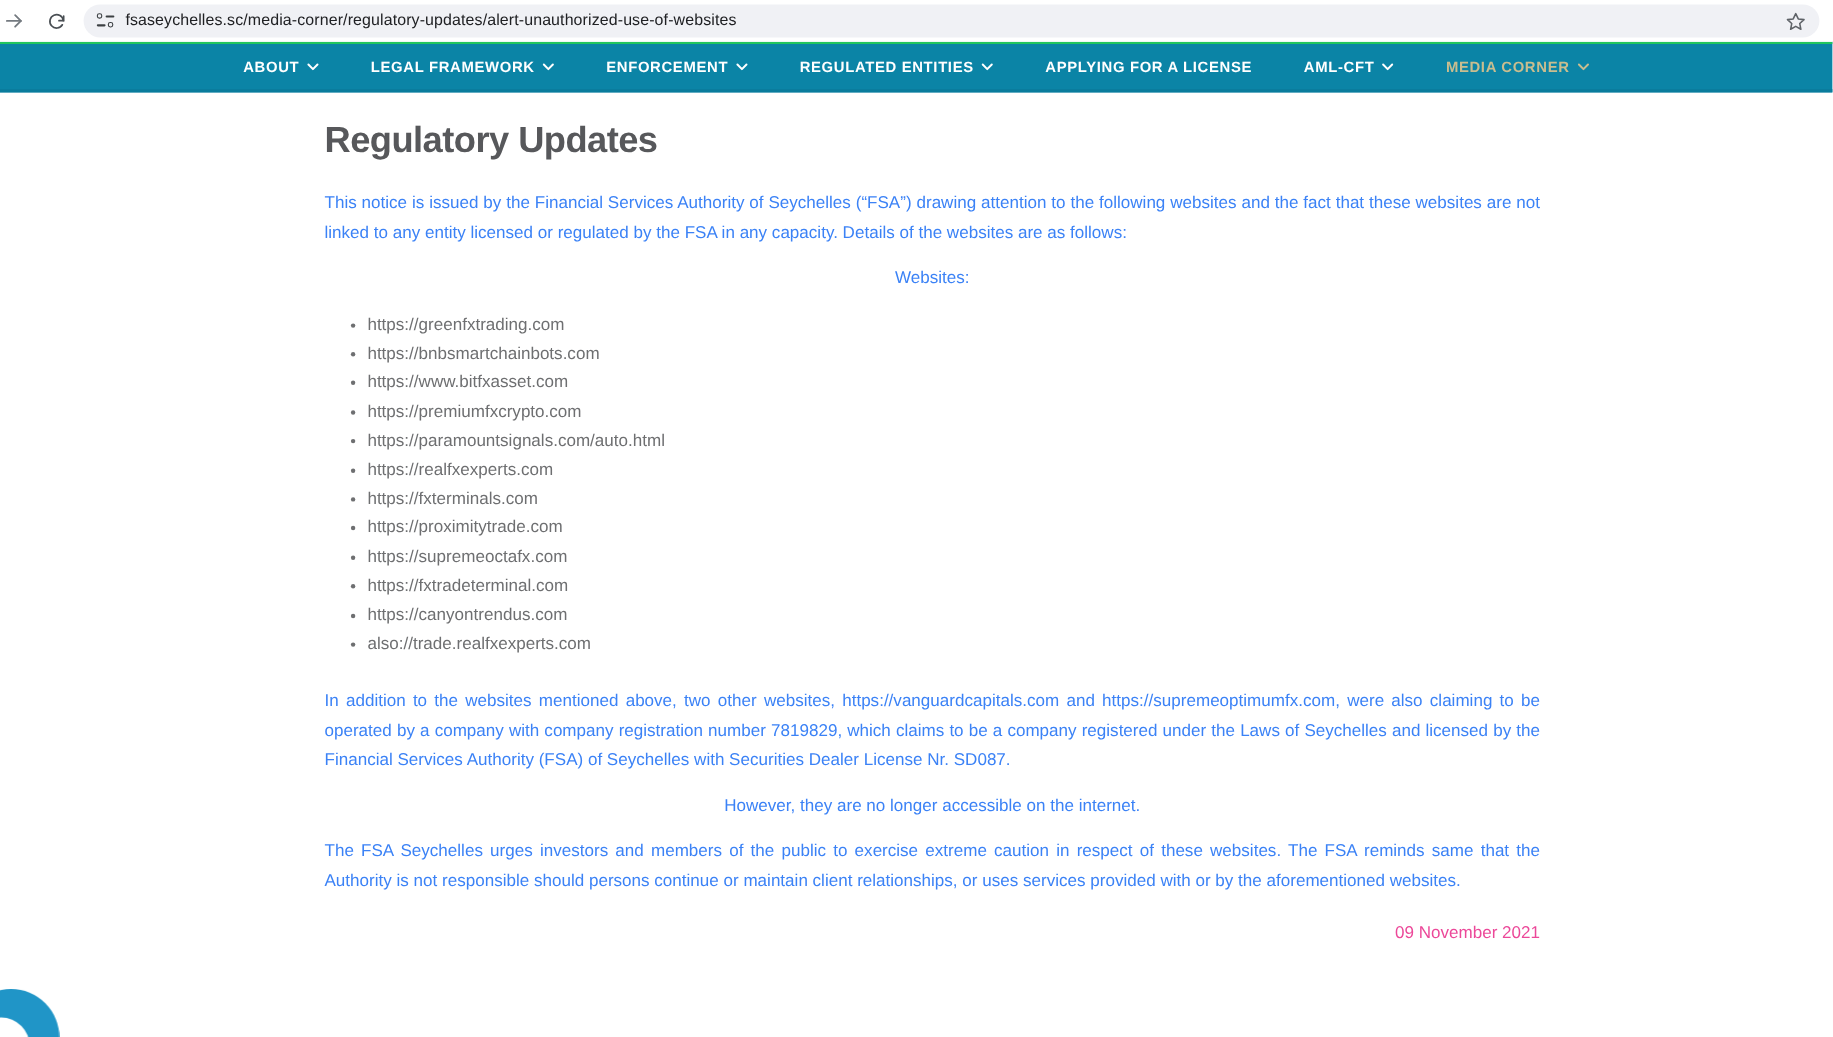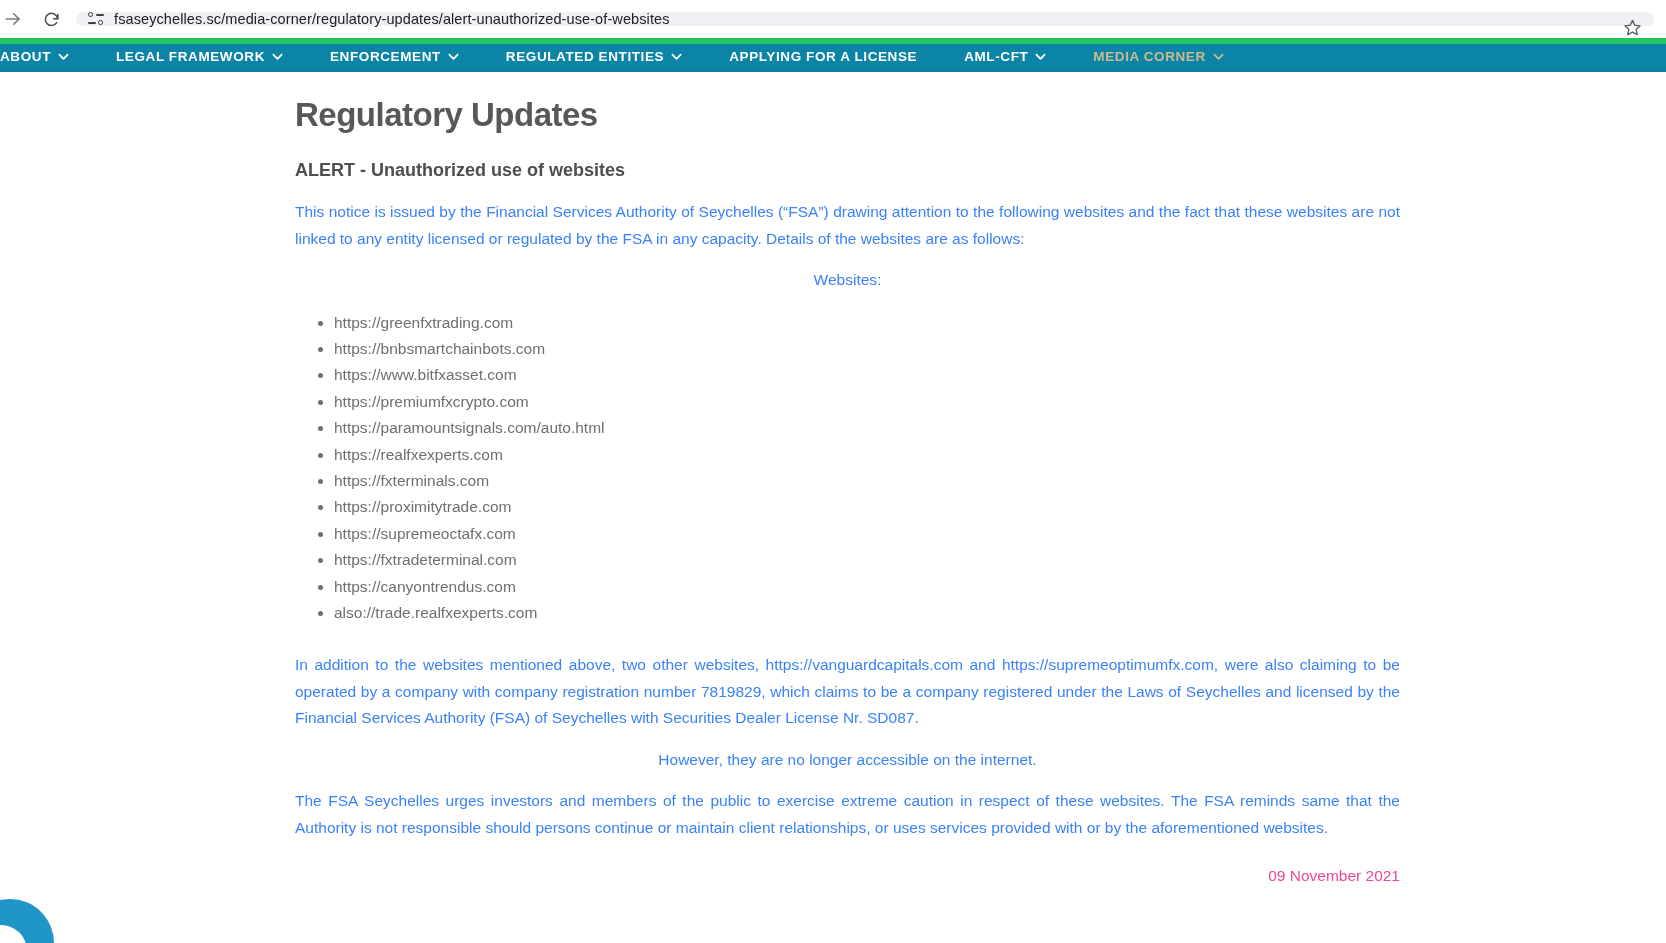--- a/index.html
+++ b/index.html
@@ -5,32 +5,32 @@
   * { margin: 0; padding: 0; box-sizing: border-box; }
   html, body { width: 1666px; height: 943px; overflow: hidden; background: #ffffff;
     font-family: "Liberation Sans", sans-serif; }
 
   
   .browser-bar { height: 38px; background: #ffffff; display: flex; align-items: center; position: relative; }
   .nav-btn { width: 22px; height: 22px; display: flex; align-items: center; justify-content: center;
     color: #747a80; margin-left: 2px; cursor: pointer; }
   .nav-btn svg { display: block; }
   .reload-btn { margin-left: 16px; color: #4a4f54; }
-  .omnibox { flex: 1; height: 14px; background: #f0f1f5; border-radius: 15px; margin: 0 12px 0 14px;
+  .omnibox { flex: 1; height: 30px; background: #f0f1f5; border-radius: 15px; margin: 0 12px 0 14px;
     display: flex; align-items: center; position: relative; padding: 0 40px 0 12px; }
   .site-info-icon { width: 16px; height: 14px; margin-right: 10px; position: relative; flex: 0 0 auto; }
   .site-info-icon .dot { position: absolute; width: 4.5px; height: 4.5px; border-radius: 50%; border: 1.5px solid #3c4043; }
   .site-info-icon .bar { position: absolute; height: 2px; background: #3c4043; border-radius: 1px; }
   .url-text { font-size: 14.5px; color: #202124; letter-spacing: 0.1px; white-space: nowrap; }
   .star-btn { position: absolute; right: 11px; top: 4px; width: 22px; height: 22px; color: #5f6368;
     display: flex; align-items: center; justify-content: center; cursor: pointer; }
 
   
-  .site-nav { height: 34px; background: #0b84a6; border-top: 6px solid #22c55e; border-bottom: 3px solid #0a7c9d;
-    display: flex; align-items: center; justify-content: flex-start; }
+  .site-nav { height: 46px; background: #0b84a6; border-top: 2px solid #22c55e; border-bottom: 3px solid #0a7c9d;
+    display: flex; align-items: center; justify-content: center; }
   .site-nav .menu { display: flex; align-items: center; gap: 47px; }
   .menu-item { display: flex; align-items: center; gap: 7px; color: #ffffff; font-size: 13.5px; font-weight: 700;
     letter-spacing: 0.6px; text-transform: uppercase; cursor: pointer; text-decoration: none;
     font-family: "Liberation Sans", sans-serif; }
   .menu-item.active { color: #c9bd8f; }
   .menu-item .chev { display: flex; align-items: center; margin-top: 1px; }
 
   
   .content { padding: 24px 266px 0 295px; color: #6e6f71; }
   .page-title { font-size: 33px; font-weight: 700; color: #57585b; letter-spacing: -0.5px; margin-bottom: 26px; }
@@ -130,21 +130,20 @@
           <svg width="11" height="8" viewBox="0 0 12 8" fill="none" stroke="currentColor" stroke-width="2" stroke-linecap="round" stroke-linejoin="round">
             <polyline points="1.5 1.5 6 6 10.5 1.5"></polyline>
           </svg>
         </span>
     </a>
   </div>
 </div>
 
 <div class="content">
   <h1 class="page-title">Regulatory Updates</h1>
-  <h2 class="alert-title">ALERT - Unauthorized use of websites</h2>
 
   <p>This notice is issued by the Financial Services Authority of Seychelles (“FSA”) drawing attention to the following websites and the fact that these websites are not linked to any entity licensed or regulated by the FSA in any capacity. Details of the websites are as follows:</p>
 
   <p class="no-justify">Websites:</p>
 
   <ul class="site-list">
     <li>https://greenfxtrading.com</li>
     <li>https://bnbsmartchainbots.com</li>
     <li>https://www.bitfxasset.com</li>
     <li>https://premiumfxcrypto.com</li>

